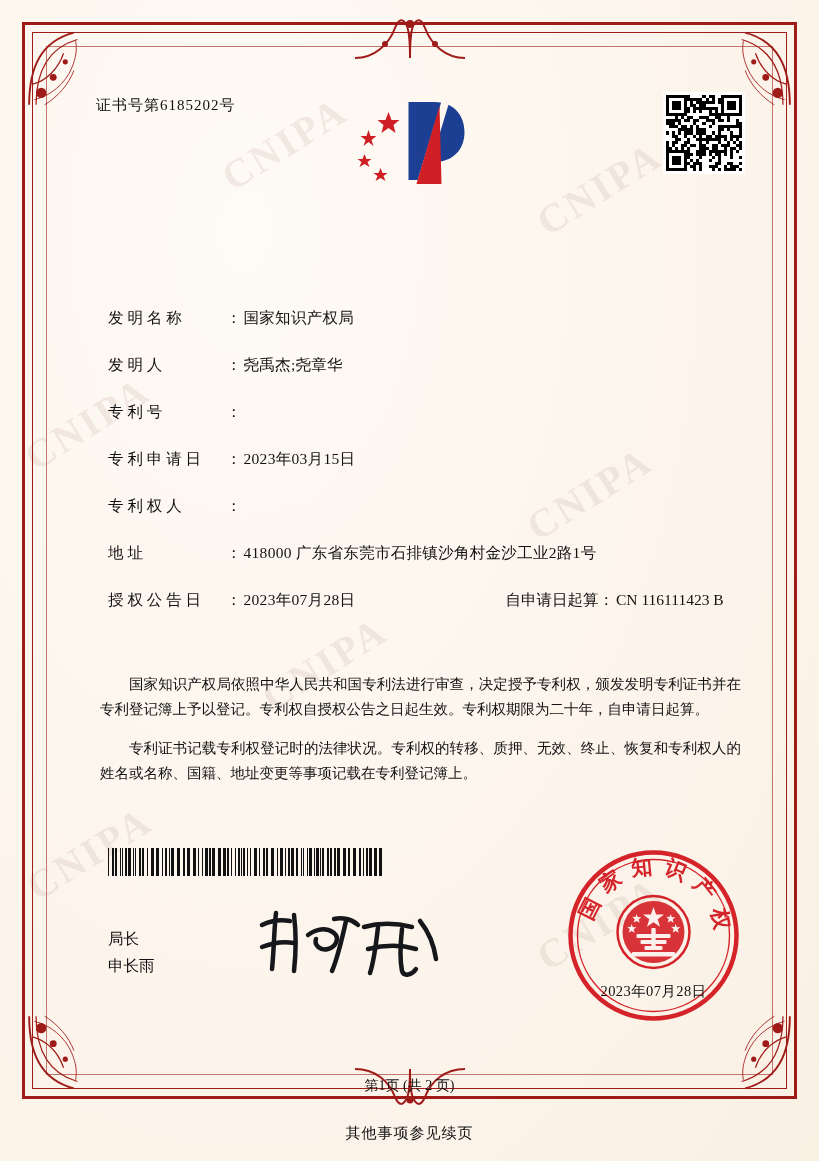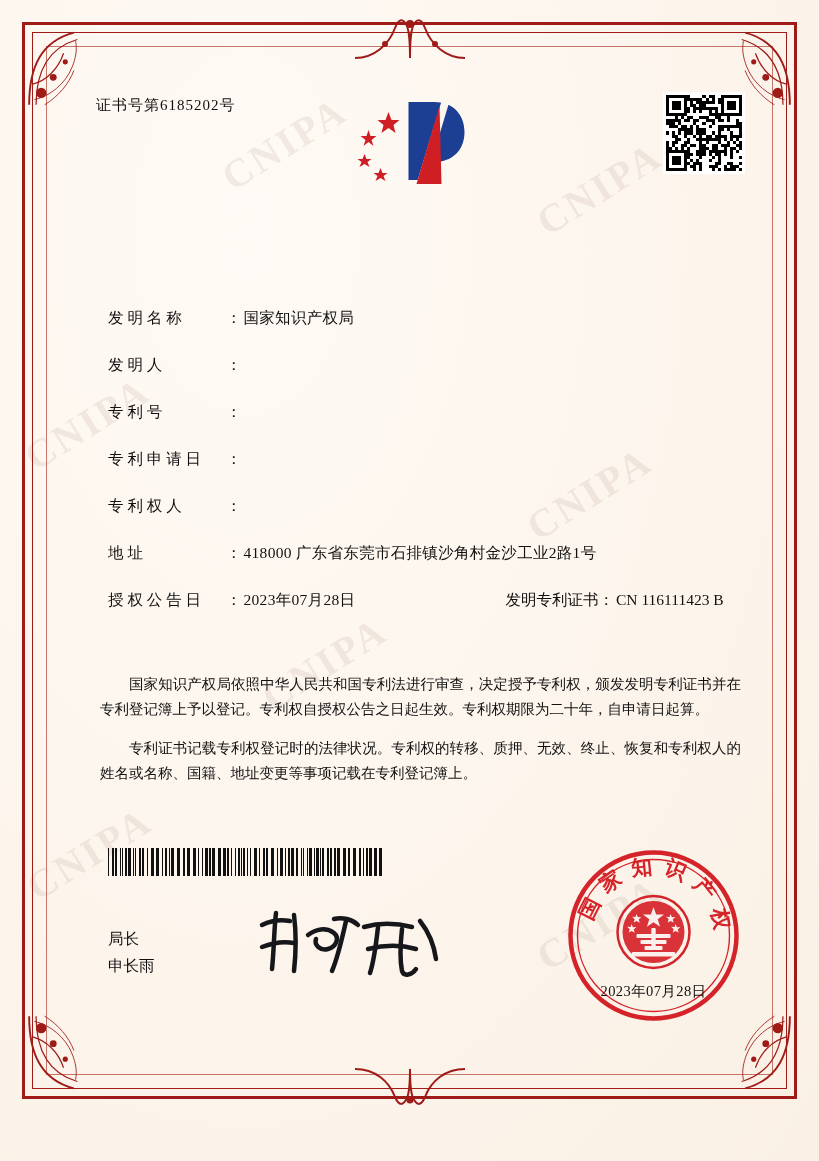--- a/index.html
+++ b/index.html
@@ -1004,43 +1004,45 @@
 
   <div class="fields">
     <div class="field-row">
       <div class="field-label">发  明  名  称</div>
       <div class="field-colon">：</div>
       <div class="field-value">国家知识产权局</div>
     </div>
     <div class="field-row">
       <div class="field-label">发    明    人</div>
       <div class="field-colon">：</div>
+      <div class="field-value">尧禹杰;尧章华</div>
     </div>
     <div class="field-row">
       <div class="field-label">专    利    号</div>
       <div class="field-colon">：</div>
     </div>
     <div class="field-row">
       <div class="field-label">专 利 申 请 日</div>
       <div class="field-colon">：</div>
+      <div class="field-value">2023年03月15日</div>
     </div>
     <div class="field-row">
       <div class="field-label">专  利  权  人</div>
       <div class="field-colon">：</div>
     </div>
     <div class="field-row">
       <div class="field-label">地          址</div>
       <div class="field-colon">：</div>
       <div class="field-value">418000 广东省东莞市石排镇沙角村金沙工业2路1号</div>
     </div>
     <div class="field-row double">
       <div class="field-label">授 权 公 告 日</div>
       <div class="field-colon">：</div>
       <div class="field-value">2023年07月28日</div>
-      <div class="field-label2">发明专利证书</div>
+      <div class="field-label2">自申请日起算</div>
       <div class="field-colon">：</div>
       <div>CN 116111423 B</div>
     </div>
   </div>
 
   <div class="paragraphs">
     <p>国家知识产权局依照中华人民共和国专利法进行审查，决定授予专利权，颁发发明专利证书并在专利登记簿上予以登记。专利权自授权公告之日起生效。专利权期限为二十年，自申请日起算。</p>
     <p>专利证书记载专利权登记时的法律状况。专利权的转移、质押、无效、终止、恢复和专利权人的姓名或名称、国籍、地址变更等事项记载在专利登记簿上。</p>
   </div>
 
@@ -1163,14 +1165,16 @@
       <defs>
         <path id="sealArcTop" d="M 87.5,87.5 m -62,0 a 62,62 0 1,1 124,0" fill="none"></path>
       </defs>
       <text fill="#d5232a" font-size="21" font-weight="700" font-family="'Liberation Serif','DejaVu Serif',serif" letter-spacing="10">
         <textPath href="#sealArcTop" startOffset="7%">国家知识产权局</textPath>
       </text>
     </svg>
     <div class="seal-date">2023年07月28日</div>
   </div>
 
+  <div class="page-num">第1页 (共 2 页)</div>
+  <div class="footer-note">其他事项参见续页</div>
 
 </div>
 
 </body></html>

